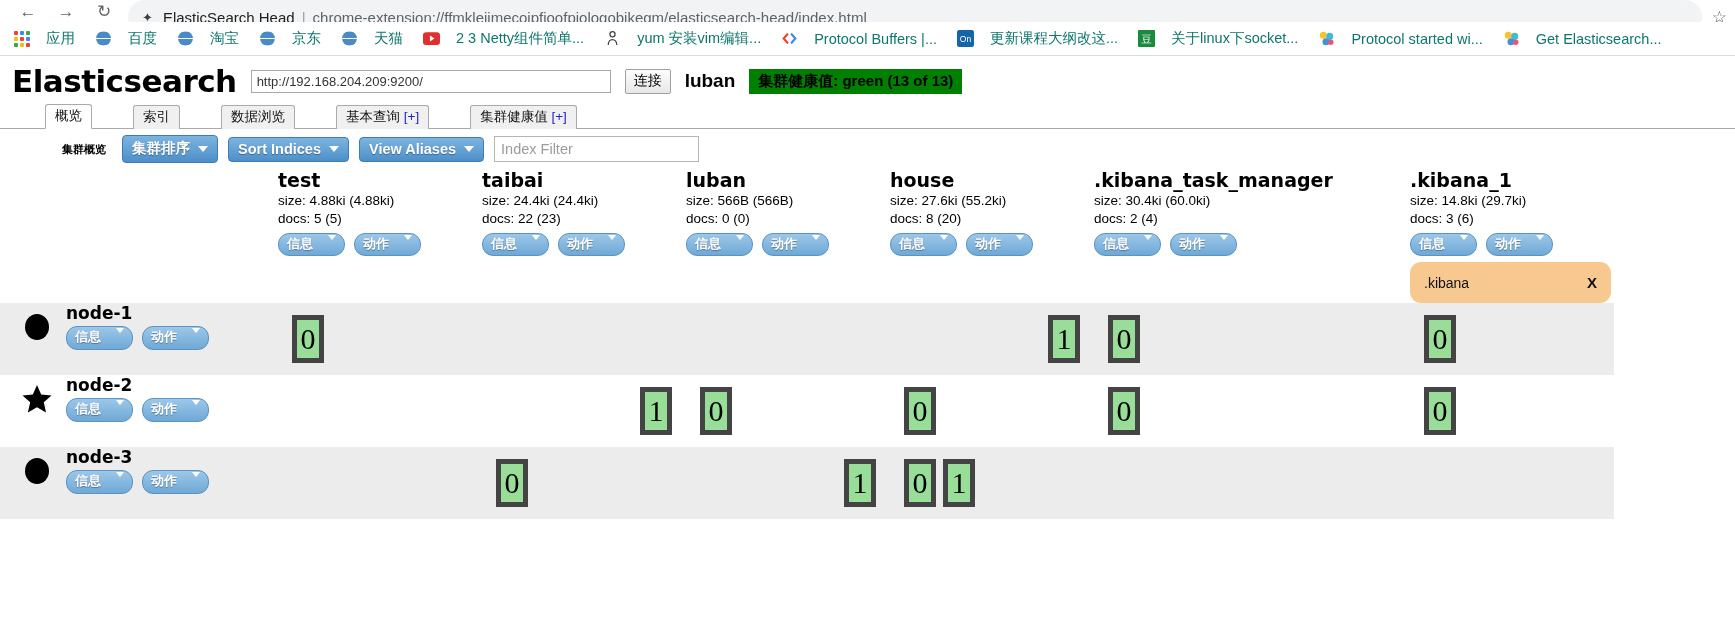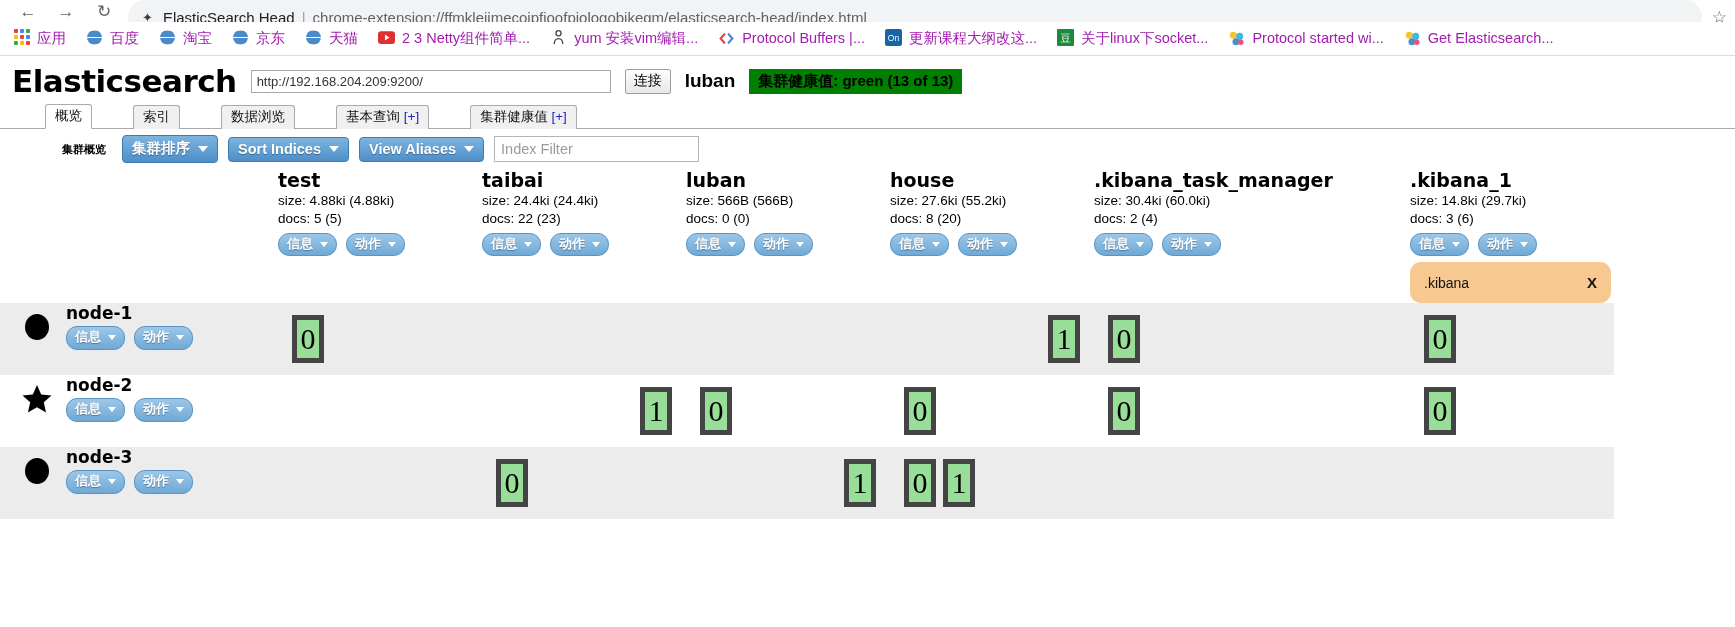--- a/index.html
+++ b/index.html
@@ -51,26 +51,26 @@
     background:#ffffff;
     display:flex;
     align-items:center;
     padding:0 6px;
     gap:4px;
     overflow:hidden;
     border-bottom:1px solid #dadce0;
     white-space:nowrap;
   }
   .bm {
-    display:flex; 
-    gap:7px;
+    display:flex; align-items:center;
+    gap:16px;
     padding:4px 8px;
     border-radius:4px;
     font-size:14.5px;
-    color:#a21caf;
+    color:#0f766e;
     flex:0 0 auto;
   }
   .bm-label { white-space:nowrap; }
   .favicon { width:17px; height:17px; flex:0 0 auto; display:block; }
 
   .apps-grid { display:grid; grid-template-columns:repeat(3,4px); grid-template-rows:repeat(3,4px); gap:2px; width:16px; }
   .apps-grid i { display:block; width:4px; height:4px; border-radius:1px; }
 
   
   .es-app { background:#ffffff; }
@@ -202,21 +202,21 @@
   .idx-name {
     font-size:19px; font-weight:bold; color:#000;
     font-family:"DejaVu Sans", sans-serif;
     line-height:1.15;
     white-space:nowrap;
   }
   .idx-meta { font-size:13.5px; color:#000; line-height:1.35; }
   .idx-btns { margin-top:5px; display:flex; gap:9px; }
 
   .pill {
-    display:inline-flex; align-items:center; gap:7px;
+    display:inline-flex; gap:15px;
     background:linear-gradient(#9cc7e8,#6fa9d6);
     border:1px solid #5b94c4;
     border-radius:11px;
     color:#ffffff;
     font-weight:bold;
     font-size:13px;
     padding:1px 8px 2px 8px;
     text-shadow:0 1px 1px rgba(0,0,0,.35);
     cursor:pointer;
     line-height:1.4;

